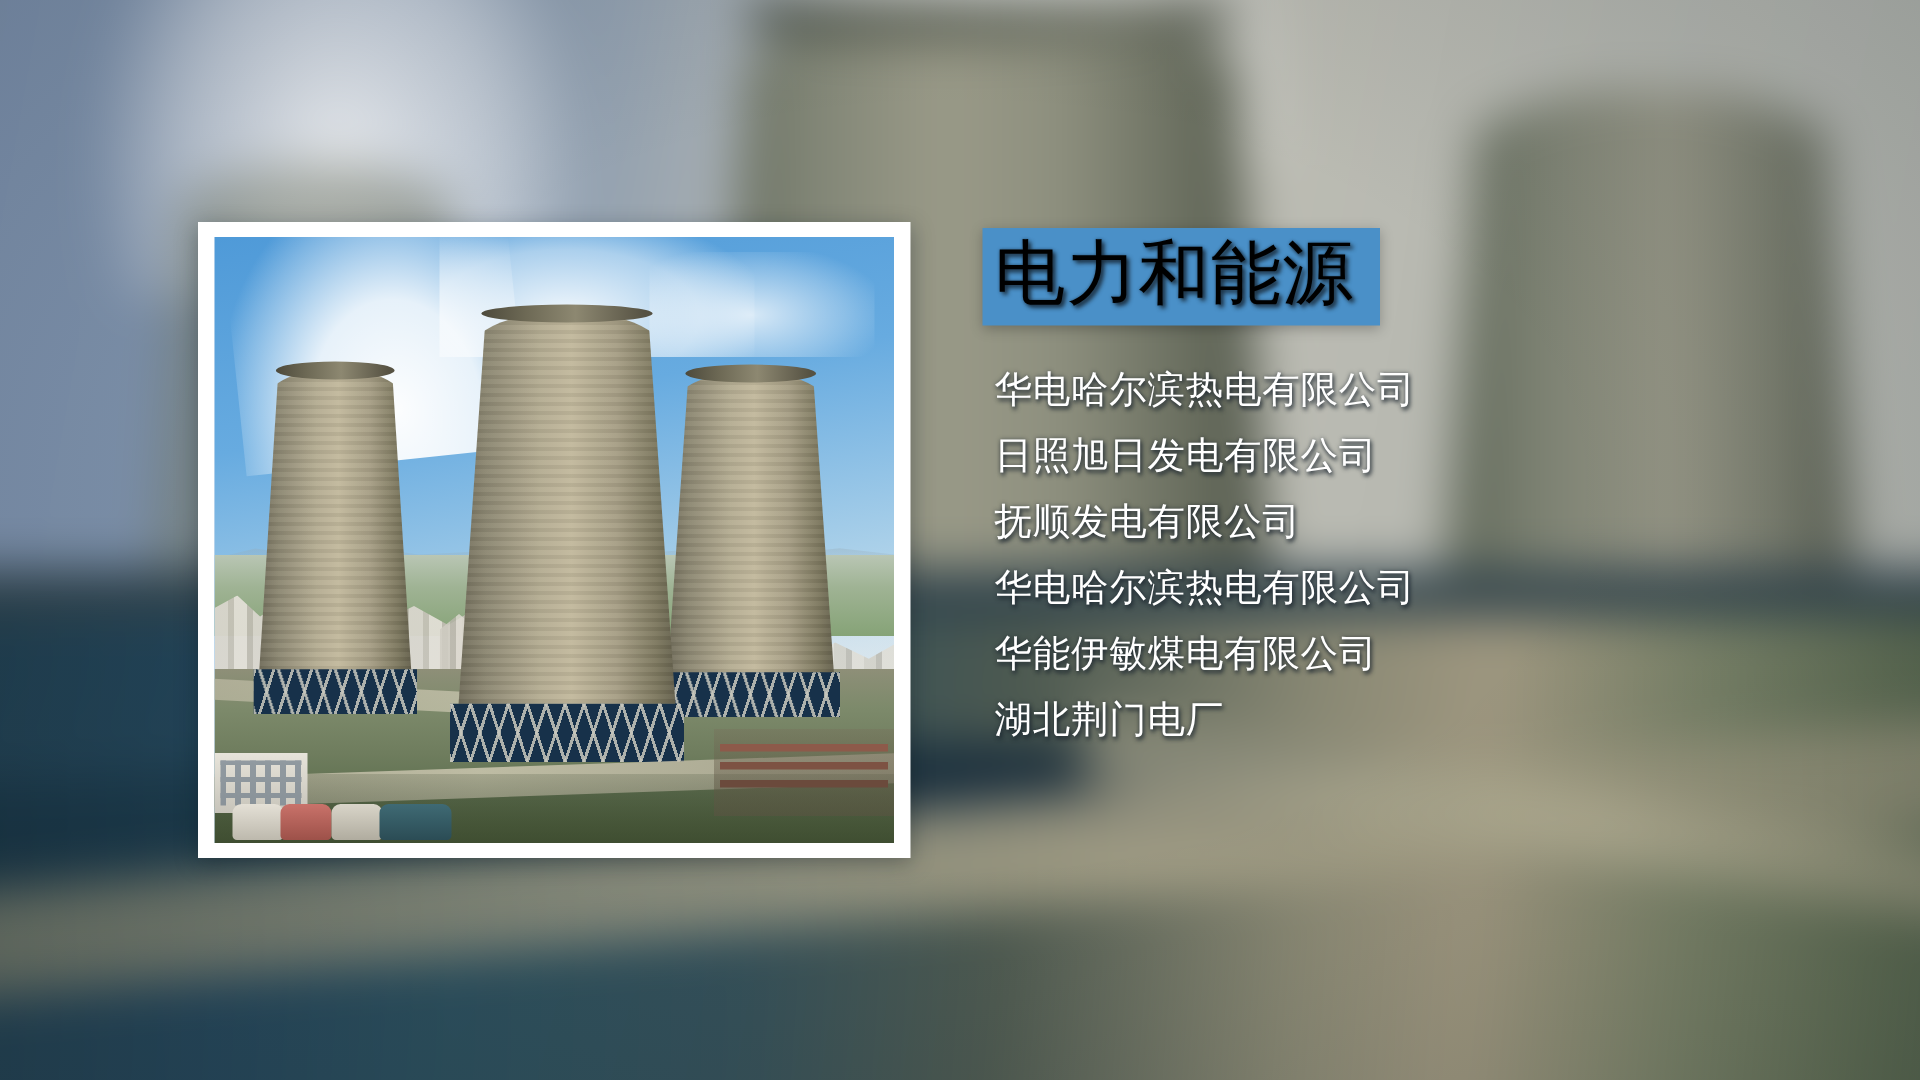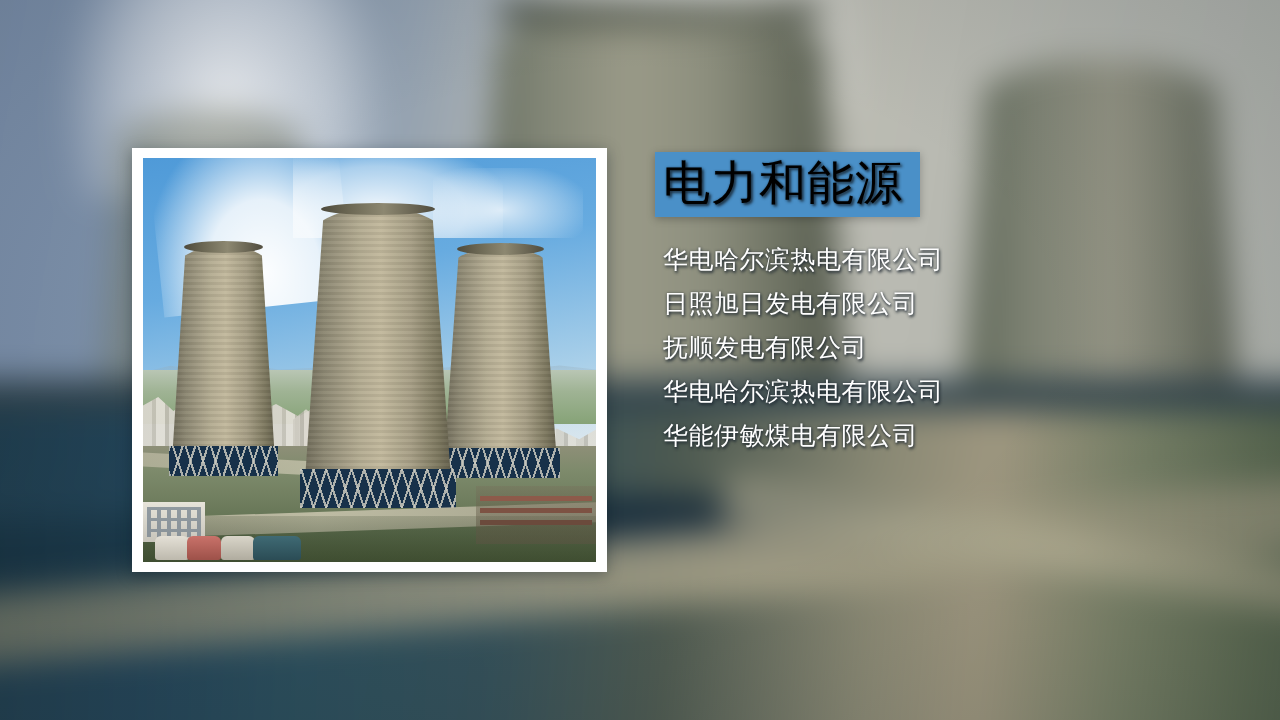--- a/index.html
+++ b/index.html
@@ -336,15 +336,16 @@
 
   <div class="title-banner"></div>
   <div class="title-text">电力和能源</div>
 
   <ul class="company-list">
     <li>华电哈尔滨热电有限公司</li>
     <li>日照旭日发电有限公司</li>
     <li>抚顺发电有限公司</li>
     <li>华电哈尔滨热电有限公司</li>
     <li>华能伊敏煤电有限公司</li>
+    <li>湖北荆门电厂</li>
   </ul>
 
 </div>
 
 </body></html>

